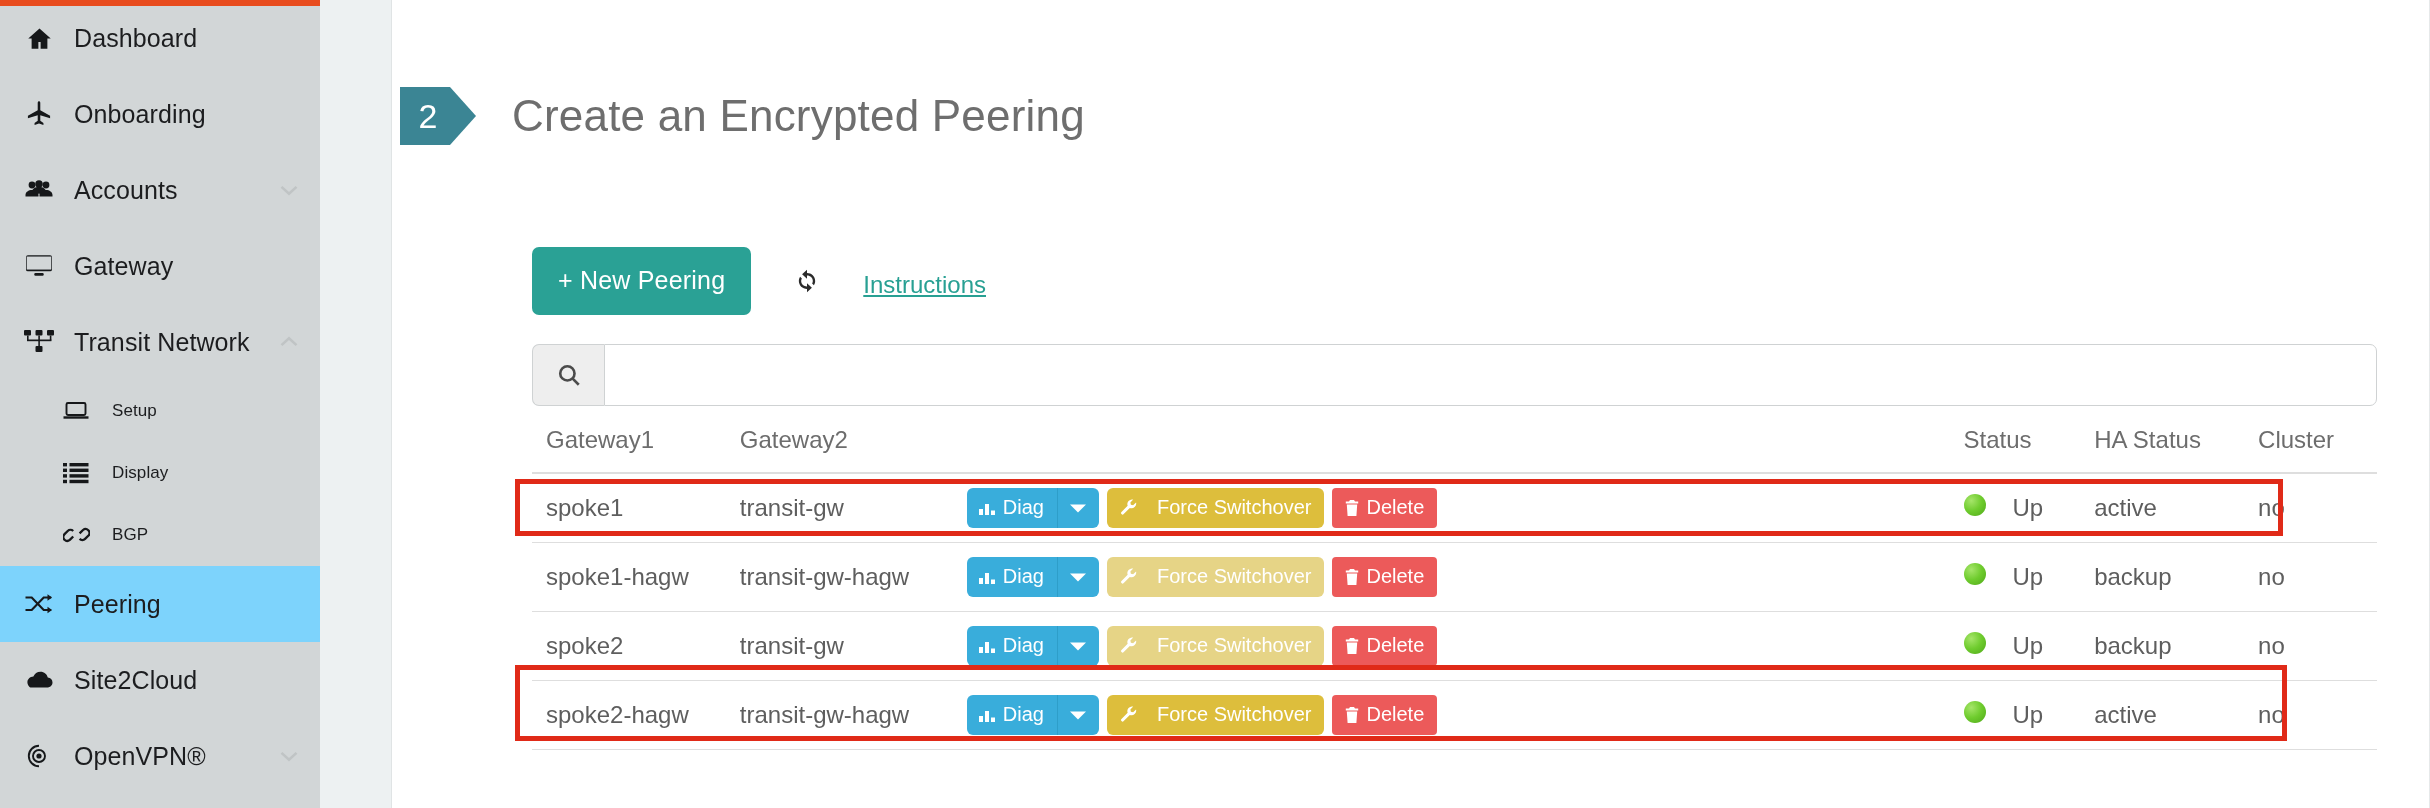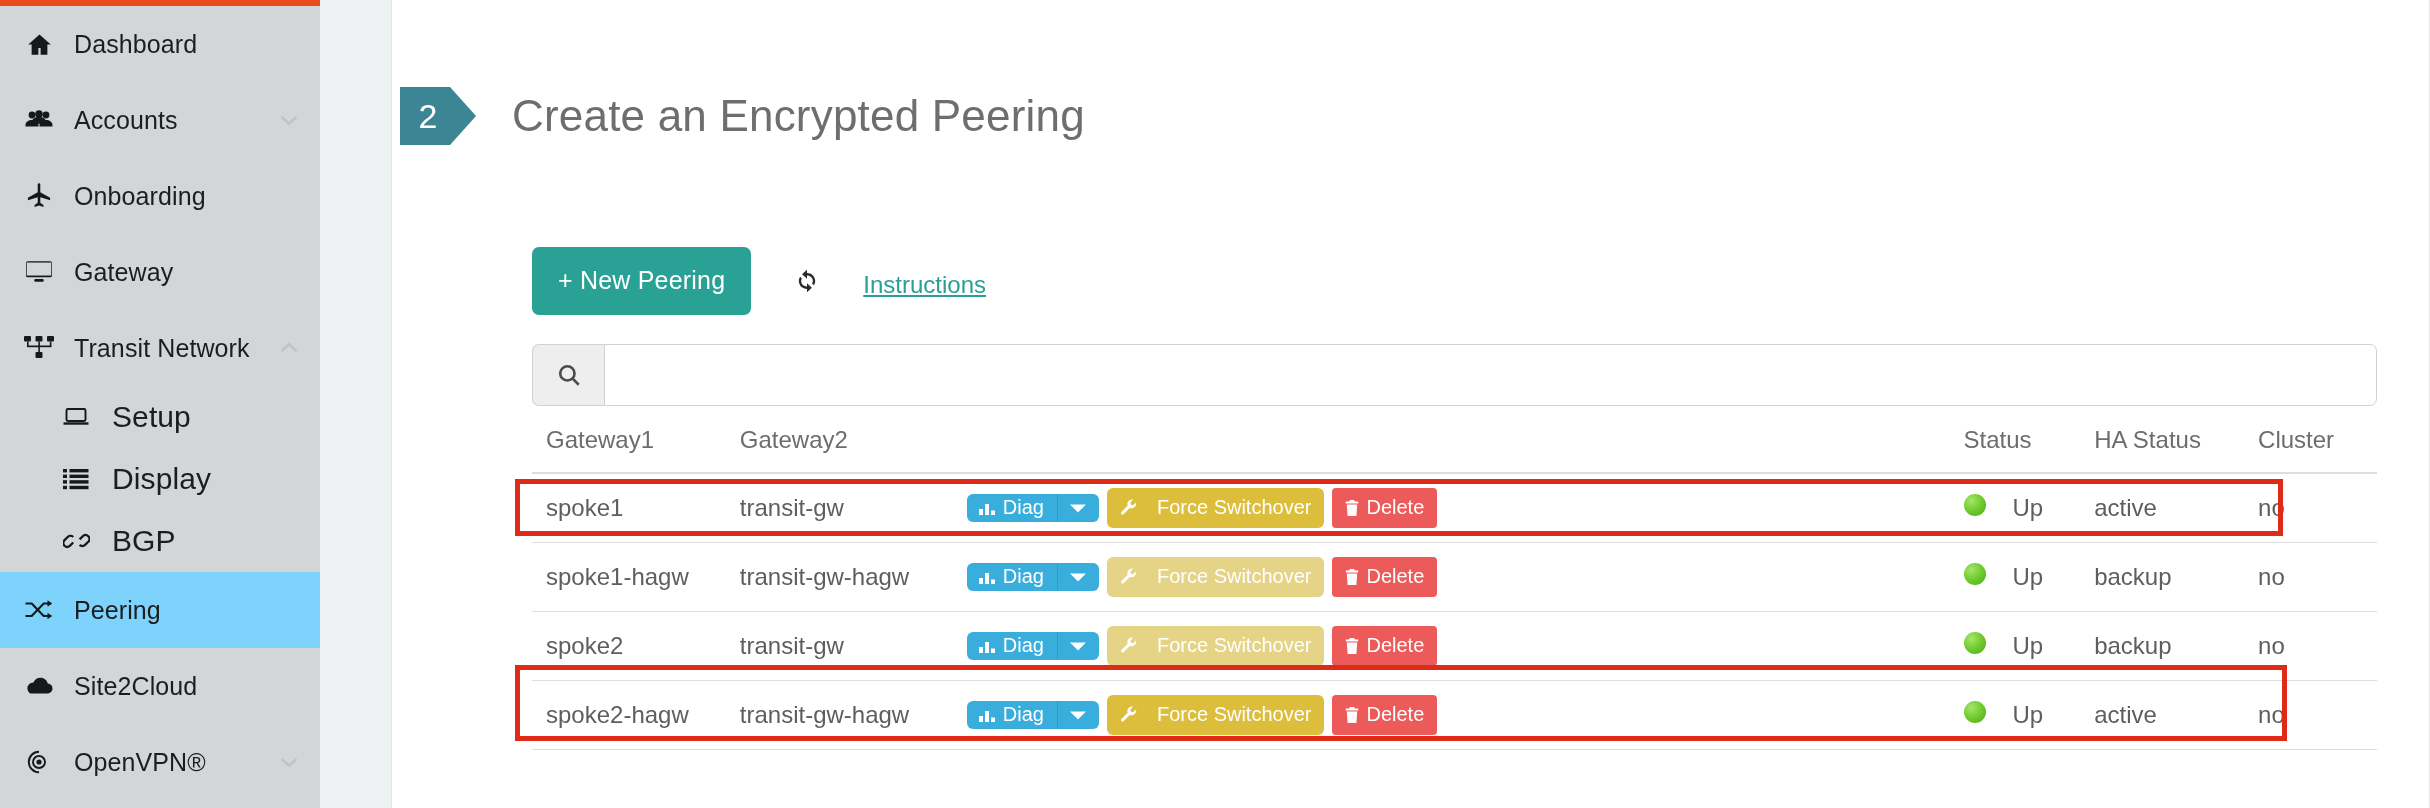--- a/index.html
+++ b/index.html
@@ -22,21 +22,20 @@
     display: flex;
     background: #ffffff;
   }
 
   
   .sidebar {
     width: 320px;
     flex: 0 0 320px;
     background: #d2d6d7;
     position: relative;
-    padding-top: 6px;
     box-sizing: border-box;
   }
   .sidebar-topbar {
     position: absolute;
     top: 0; left: 0;
     width: 320px;
     height: 6px;
     background: #e84c1e;
   }
   .nav-item {
@@ -78,21 +77,21 @@
     align-items: center;
     height: 62px;
     padding-left: 56px;
     box-sizing: border-box;
   }
   .nav-sub .nav-icon {
     width: 40px;
     flex: 0 0 40px;
   }
   .nav-sub .nav-label {
-    font-size: 30px;
+    font-size: 17px;
     padding-left: 16px;
   }
 
   
   .gutter {
     width: 72px;
     flex: 0 0 72px;
     background: #edf1f2;
     border-right: 1px solid #e0e4e5;
     box-sizing: border-box;
@@ -261,21 +260,21 @@
   }
   .btn-group {
     display: flex;
     align-items: stretch;
   }
   .btn-diag {
     background: #39addb;
     color: #ffffff;
     border: none;
     border-radius: 6px 0 0 6px;
-    height: 28px;
+    height: 40px;
     padding: 0 13px 0 12px;
     font-size: 20px;
     display: flex;
     align-items: center;
     gap: 7px;
     cursor: pointer;
     font-family: "Liberation Sans", sans-serif;
   }
   .btn-diag-caret {
     background: #39addb;
@@ -357,43 +356,43 @@
       <span class="nav-icon">
         <svg width="27" height="27" viewBox="0 0 24 24" fill="currentColor">
             <path d="M12 3 2 12h3v9h6v-6h2v6h6v-9h3z"></path>
           </svg>
       </span>
       <span class="nav-label">Dashboard</span>
     </div>
 
     <div class="nav-item">
       <span class="nav-icon">
+        <svg width="28" height="28" viewBox="0 0 24 24" fill="currentColor">
+            <path d="M10.9 2.4c0-.8.5-1.4 1.1-1.4s1.1.6 1.1 1.4v6.3l8.4 4.9v2.1l-8.4-2.6v4.7l2.7 1.9v1.7L12 20.2l-3.8 1.2v-1.7l2.7-1.9v-4.7L2.5 15.7v-2.1l8.4-4.9z"></path>
+          </svg>
+      </span>
+      <span class="nav-label">Onboarding</span>
+    </div>
+
+    <div class="nav-item">
+      <span class="nav-icon">
         <svg width="30" height="24" viewBox="0 0 30 24" fill="currentColor">
           <circle cx="8" cy="7" r="3.4"></circle>
             <circle cx="22" cy="7" r="3.4"></circle>
             <circle cx="15" cy="6" r="3.8"></circle>
           <path d="M1.5 17c0-3 3-5 6.5-5s6.5 2 6.5 5v1.4h-13zM15.5 17c0-3 3-5 6.5-5s6.5 2 6.5 5v1.4h-13z"></path>
           <path d="M8 14c0-3.2 3.2-5.3 7-5.3s7 2.1 7 5.3v1.8H8z"></path>
         </svg>
       </span>
       <span class="nav-label">Accounts</span>
       <span class="nav-caret">
         <svg width="30" height="30" viewBox="0 0 24 24" fill="none" stroke="currentColor" stroke-width="2.1">
             <path d="M6 9.5 12 15l6-5.5"></path>
           </svg>
       </span>
-    </div>
-
-    <div class="nav-item">
-      <span class="nav-icon">
-        <svg width="28" height="28" viewBox="0 0 24 24" fill="currentColor">
-            <path d="M10.9 2.4c0-.8.5-1.4 1.1-1.4s1.1.6 1.1 1.4v6.3l8.4 4.9v2.1l-8.4-2.6v4.7l2.7 1.9v1.7L12 20.2l-3.8 1.2v-1.7l2.7-1.9v-4.7L2.5 15.7v-2.1l8.4-4.9z"></path>
-          </svg>
-      </span>
-      <span class="nav-label">Onboarding</span>
     </div>
 
     <div class="nav-item">
       <span class="nav-icon">
         <svg width="30" height="26" viewBox="0 0 24 22" fill="currentColor">
             <rect x="1" y="2" width="22" height="13.5" rx="1.6"></rect>
             <rect x="8" y="17" width="8" height="2.2" rx="1"></rect>
             <rect x="1.6" y="3" width="20.8" height="11" fill="#d2d6d7"></rect>
           </svg>
       </span>

